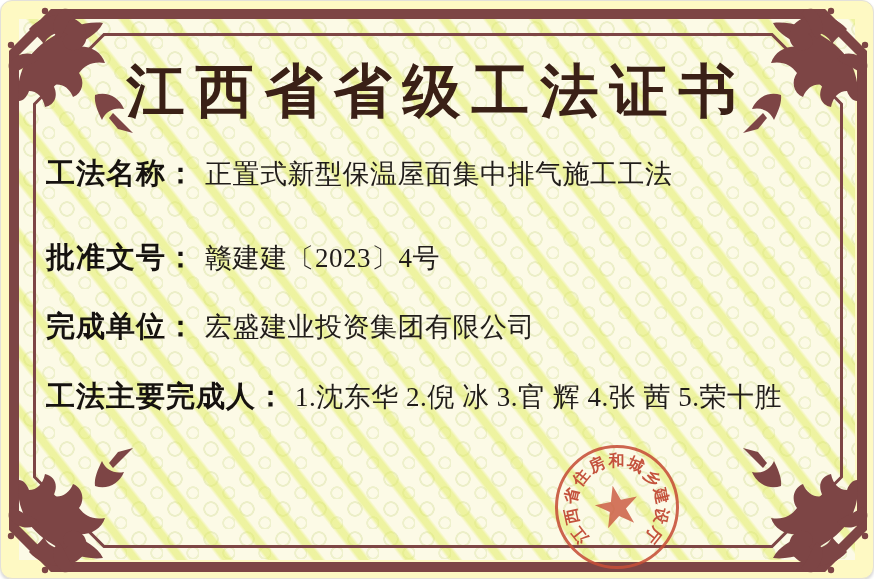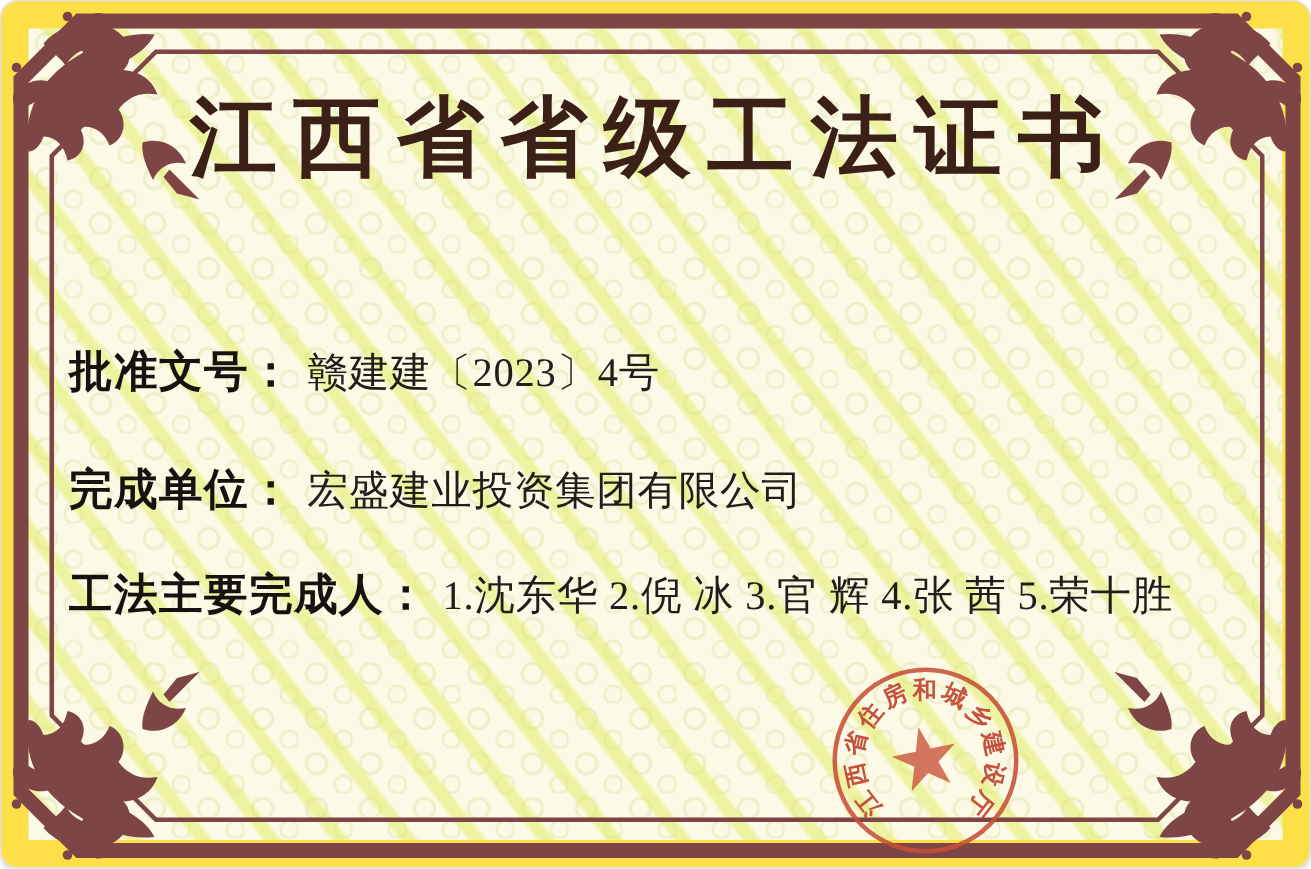--- a/index.html
+++ b/index.html
@@ -1,18 +1,18 @@
 <!DOCTYPE html>
 <html><head>
 <meta charset="utf-8">
 <style>
   html,body{margin:0;padding:0;background:#ffffff;}
   .stage{width:874px;height:579px;position:relative;font-family:"Liberation Serif","DejaVu Serif",serif;}
   .certificate{
-    position:absolute;inset:0;background:#fde047;border-radius:12px;
+    position:absolute;inset:0;background:#fef9c3;border-radius:12px;
     border:1px solid #e3e0da;box-sizing:border-box;overflow:hidden;
     box-shadow:0 2px 3px rgba(0,0,0,.15);
     text-decoration:underline;
   }
   
   .pattern{
     position:absolute;left:18px;top:18px;right:18px;bottom:18px;
     background-color:#fcfae6;
     background-image:
       repeating-linear-gradient(52deg,
@@ -24,21 +24,21 @@
     background-size:auto,36px 30px,36px 30px;
   }
   .frame{position:absolute;left:0;top:0;z-index:4;pointer-events:none;}
   .title{
     position:absolute;left:0;right:0;top:52px;margin:0;text-align:center;
     font-size:58px;font-weight:bold;letter-spacing:11px;color:#3a2016;z-index:2;
   }
   .field{position:absolute;left:45px;white-space:nowrap;z-index:2;}
   .field .label{font-size:29px;font-weight:bold;color:#16120f;letter-spacing:1px;}
   .field .value{font-size:27px;color:#211d1a;margin-left:9px;letter-spacing:0.5px;}
-  .f1{top:153px;} .f2{top:227px;text-align:right;} .f3{top:306px;} .f4{top:376px;} .f5{top:427px;}
+  .f1{top:153px;} .f2{top:237px;text-align:right;} .f3{top:306px;} .f4{top:376px;} .f5{top:427px;}
   .issue-date{
     position:absolute;left:527px;top:497px;z-index:6;
     font-size:29px;color:#242220;letter-spacing:1.5px;white-space:nowrap;
   }
   
   .seal{
     position:absolute;left:554px;top:444px;width:124px;height:124px;z-index:5;
     border-radius:50%;border:3.5px solid rgba(198,78,56,0.88);box-sizing:border-box;
   }
   .seal-star{
@@ -75,20 +75,23 @@
         <circle cx="10" cy="44" r="3.2"></circle>
         <circle cx="44" cy="10" r="3.2"></circle>
       </g>
       <use href="#orn" transform="translate(874,0) scale(-1,1)"></use>
       <use href="#orn" transform="translate(0,579) scale(1,-1)"></use>
       <use href="#orn" transform="translate(874,579) scale(-1,-1)"></use>
     </svg>
 
     <h1 class="title">江西省省级工法证书</h1>
 
+    <div class="field f1">
+      <span class="label">工法名称：</span><span class="value">正置式新型保温屋面集中排气施工工法</span>
+    </div>
     <div class="field f2">
       <span class="label">批准文号：</span><span class="value">赣建建〔2023〕4号</span>
     </div>
     <div class="field f3">
       <span class="label">完成单位：</span><span class="value">宏盛建业投资集团有限公司</span>
     </div>
     <div class="field f4">
       <span class="label">工法主要完成人：</span><span class="value">1.沈东华 2.倪 冰 3.官 辉 4.张 茜 5.荣十胜</span>
     </div>
 

